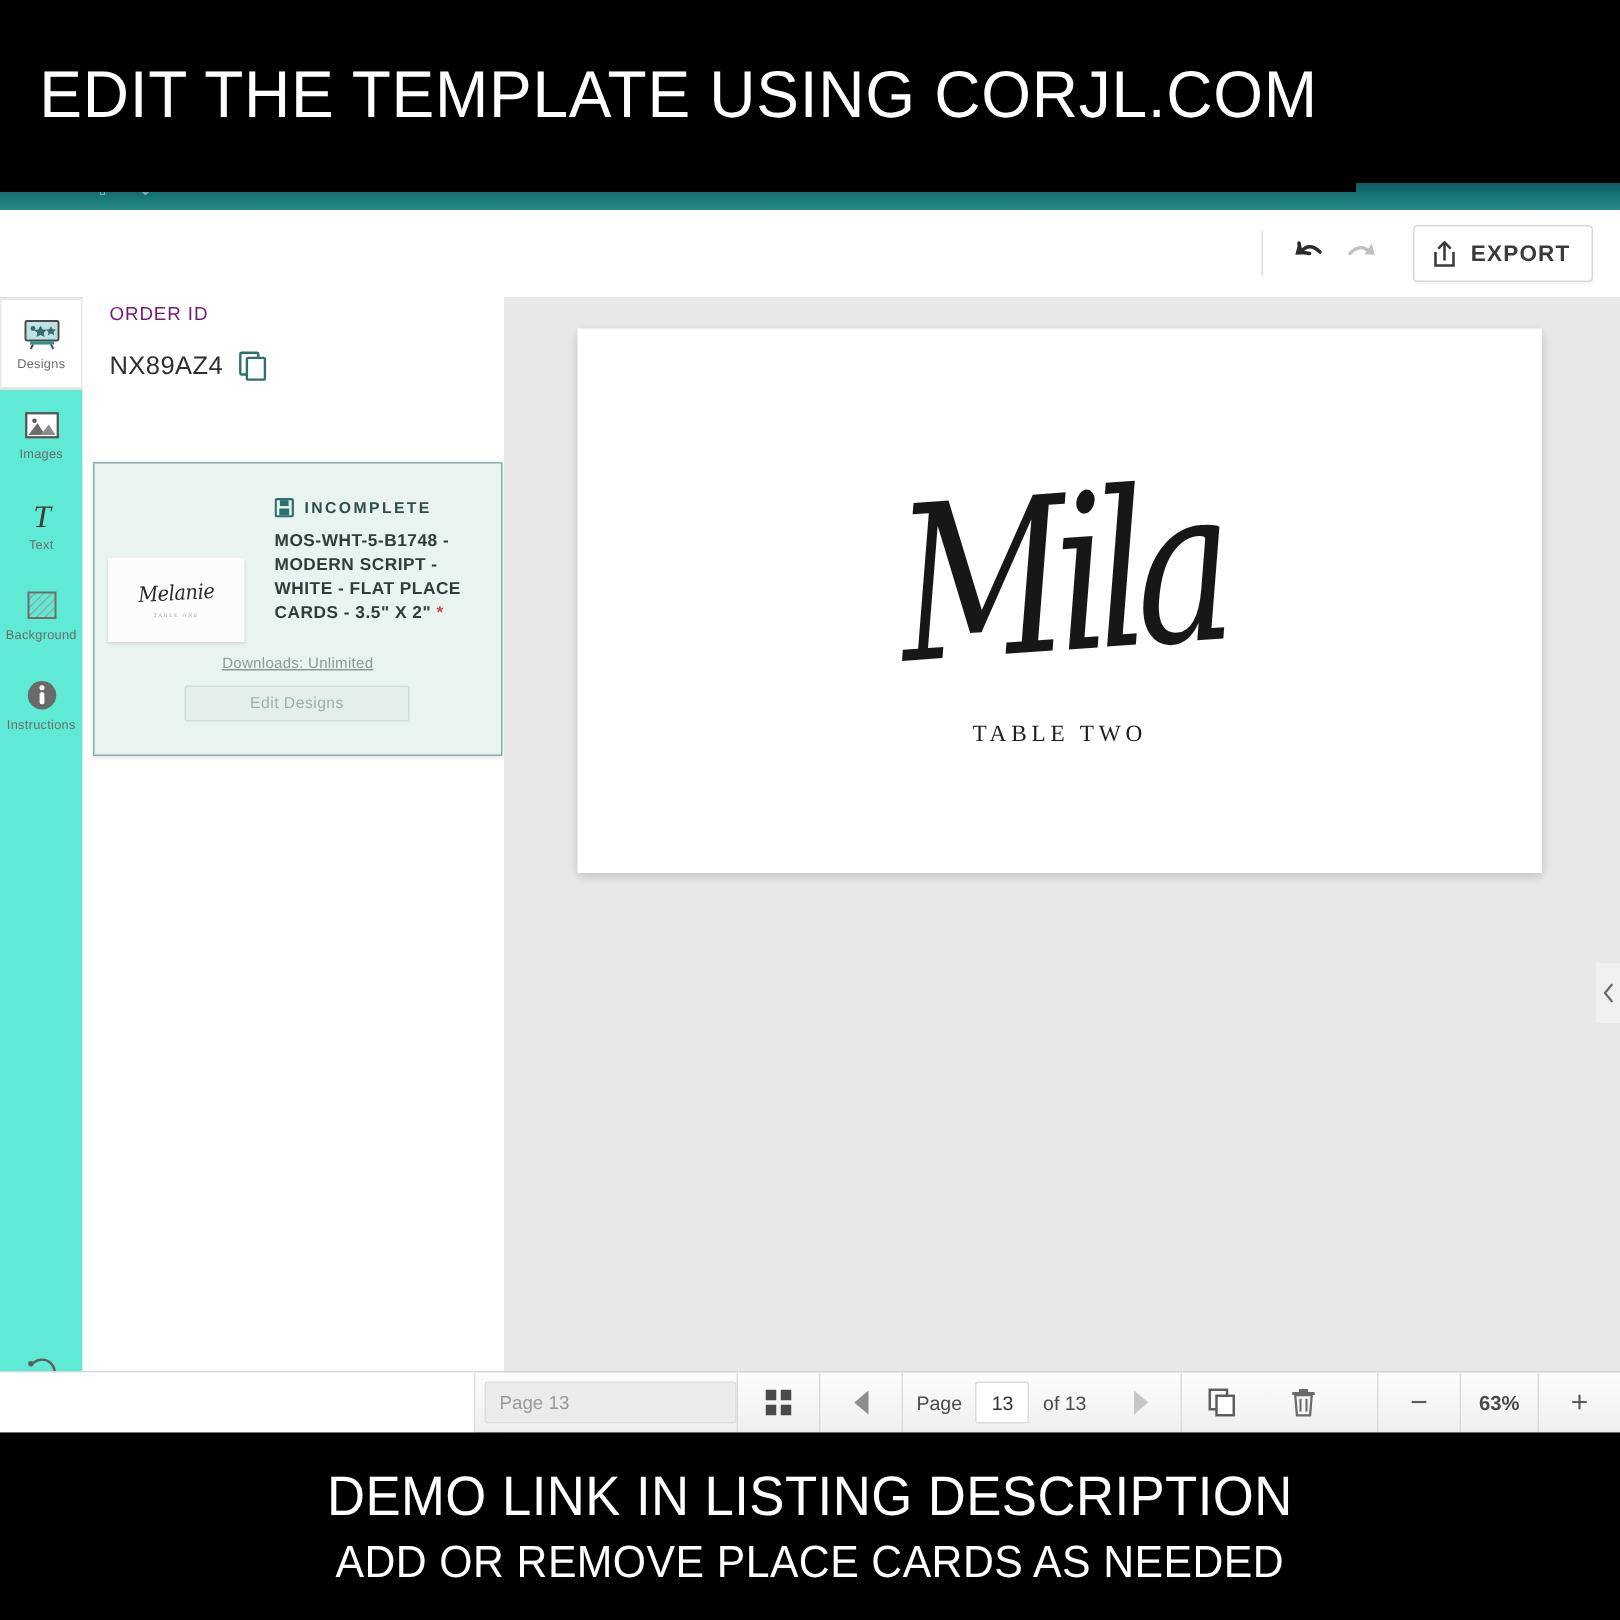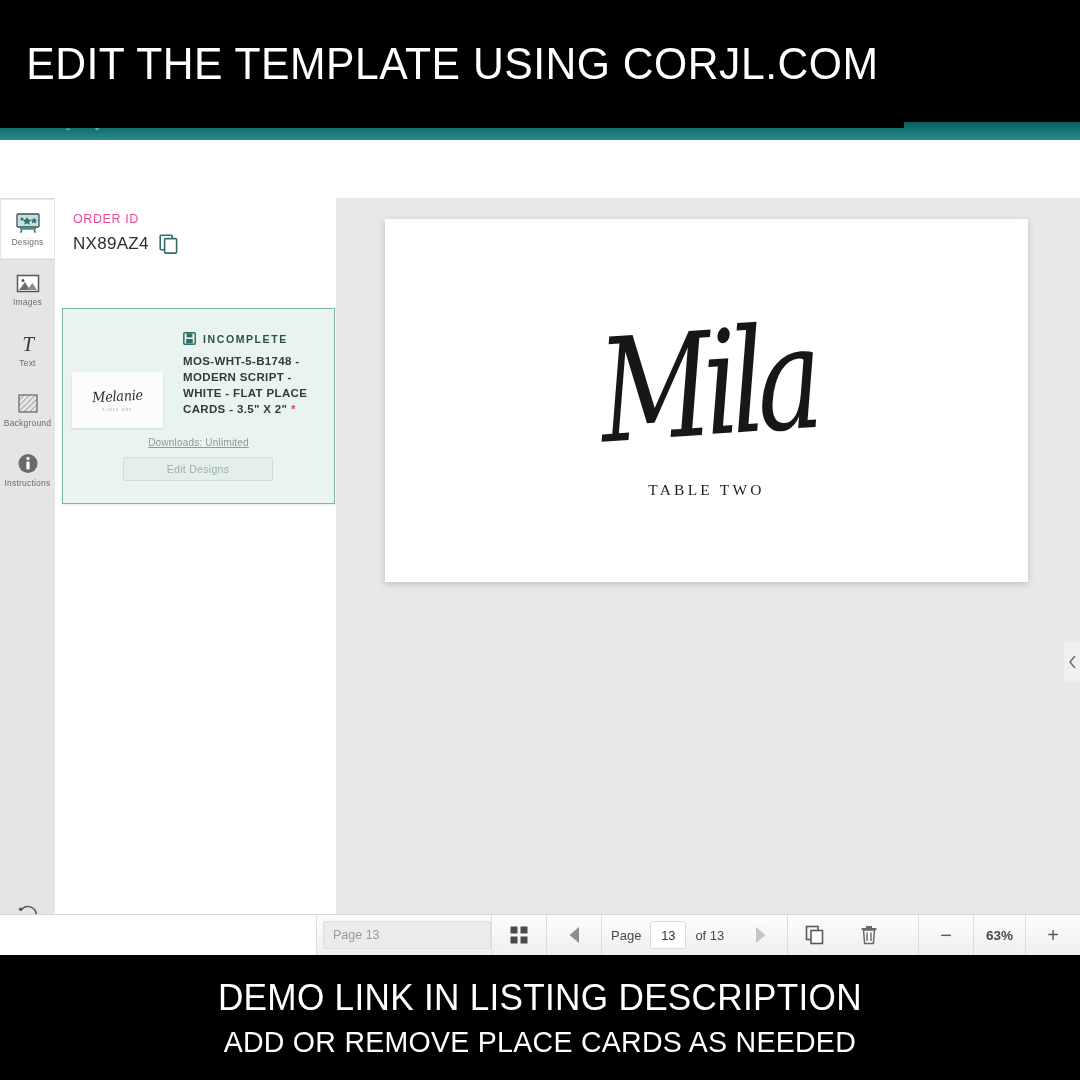--- a/index.html
+++ b/index.html
@@ -55,41 +55,41 @@
     background:#fff;display:flex;align-items:center;gap:9px;padding:0 14px 0 11px;
     box-shadow:0 1px 2px rgba(0,0,0,.06);cursor:pointer;
   }
   .export-label{
     font-size:15px;font-weight:700;color:#3a3a3a;letter-spacing:.8px;
   }
 
   
   .rail{
     position:absolute;left:0;top:58px;width:55px;height:757px;
-    background:#e5e5e5;border-right:1px solid #e4e4e4;
+    background:#5eead4;border-right:1px solid #e4e4e4;
   }
   .rail-item{
     width:55px;height:60px;display:flex;flex-direction:column;align-items:center;
     justify-content:center;gap:3px;cursor:pointer;
   }
   .rail-item.active{
     background:#fff;border:1px solid #dcdcdc;border-left:none;border-right:none;
     box-shadow:0 0 0 1px #e8e8e8 inset;
   }
   .rail-label{font-size:8.5px;color:#6c6c6c;line-height:1;letter-spacing:.2px;}
   .rail-bottom{position:absolute;left:0;bottom:14px;width:55px;}
   .rail-bottom .rail-item{height:auto;gap:4px;}
 
   
   .order-panel{
     position:absolute;left:55px;top:58px;width:281px;height:757px;background:#fff;
     border-right:1px solid #dfdfdf;
   }
   .order-id-label{
-    position:absolute;left:18px;top:14px;font-size:12.5px;color:#ec4899;
+    position:absolute;left:18px;top:4px;font-size:12.5px;color:#701a75;
     letter-spacing:.6px;
     text-align:right;
   }
   .order-id-row{position:absolute;left:18px;top:36px;display:flex;align-items:flex-start;gap:10px;}
   .order-id-value{font-size:17px;color:#2f2f2f;letter-spacing:.3px;}
   .design-card{
     position:absolute;left:7px;top:110px;width:273px;height:196px;
     background:#e9f4f1;border:1px solid #7fb3ab;box-sizing:border-box;
     box-shadow:0 1px 3px rgba(0,0,0,.10);
   }
@@ -192,20 +192,46 @@
 <body>
 
 <div class="screen">
 
   <div class="teal-strip">
     <div class="teal-glyphs">⇧ ⌄  ⌃</div>
   </div>
 
   <div class="app">
 
+    <div class="toolbar">
+      <div class="tb-right">
+        <div class="tb-sep"></div>
+        <div class="icon-btn">
+          <svg width="22" height="18" viewBox="0 0 22 18">
+            <path d="M5 8 Q11 1 18 8" stroke="#2b2b2b" stroke-width="2.4" fill="none" stroke-linecap="round"></path>
+            <path d="M5 8 L4 2 M5 8 L11 9" stroke="#2b2b2b" stroke-width="2.4" fill="none" stroke-linecap="round"></path>
+            <path d="M3.5 2.5 L8.5 9.5 L1.5 9.8 Z" fill="#2b2b2b"></path>
+          </svg>
+        </div>
+        <div class="icon-btn">
+          <svg width="22" height="18" viewBox="0 0 22 18">
+            <path d="M4 9 Q11 1.5 18 8.5" stroke="#c0c0c0" stroke-width="2.2" fill="none" stroke-linecap="round"></path>
+            <path d="M18.5 2.5 L13.5 9.5 L20.5 9.8 Z" fill="#c0c0c0"></path>
+          </svg>
+        </div>
+        <div class="export-btn">
+          <svg width="18" height="19" viewBox="0 0 18 19">
+            <path d="M3 8 L3 17 L15 17 L15 8" stroke="#3a3a3a" stroke-width="1.7" fill="none"></path>
+            <path d="M9 13 L9 2" stroke="#3a3a3a" stroke-width="1.7" fill="none" stroke-linecap="round"></path>
+            <path d="M5.3 5.3 L9 1.6 L12.7 5.3" stroke="#3a3a3a" stroke-width="1.7" fill="none" stroke-linecap="round" stroke-linejoin="round"></path>
+          </svg>
+          <span class="export-label">EXPORT</span>
+        </div>
+      </div>
+    </div>
 
     <div class="rail">
 
       <div class="rail-item active">
         <svg width="28" height="24" viewBox="0 0 28 24">
           <rect x="3" y="3" width="22" height="13" rx="1" fill="#bfe3e3" stroke="#4a4a4a" stroke-width="1.3"></rect>
           <circle cx="8" cy="8" r="1.6" fill="#3b6b6b"></circle>
           <path d="M13 6 l1.4 2.6 l2.8 .3 -2 2 .5 2.8 -2.7-1.4 -2.7 1.4 .5-2.8 -2-2 2.8-.3z" fill="#3b6b6b"></path>
           <path d="M20 6.5 l1.1 2 l2.2 .2 -1.6 1.6 .4 2.2 -2.1-1.1 -2.1 1.1 .4-2.2 -1.6-1.6 2.2-.2z" fill="#3b6b6b"></path>
           <rect x="6" y="16.5" width="16" height="2.2" fill="#3b8e8e"></rect>

